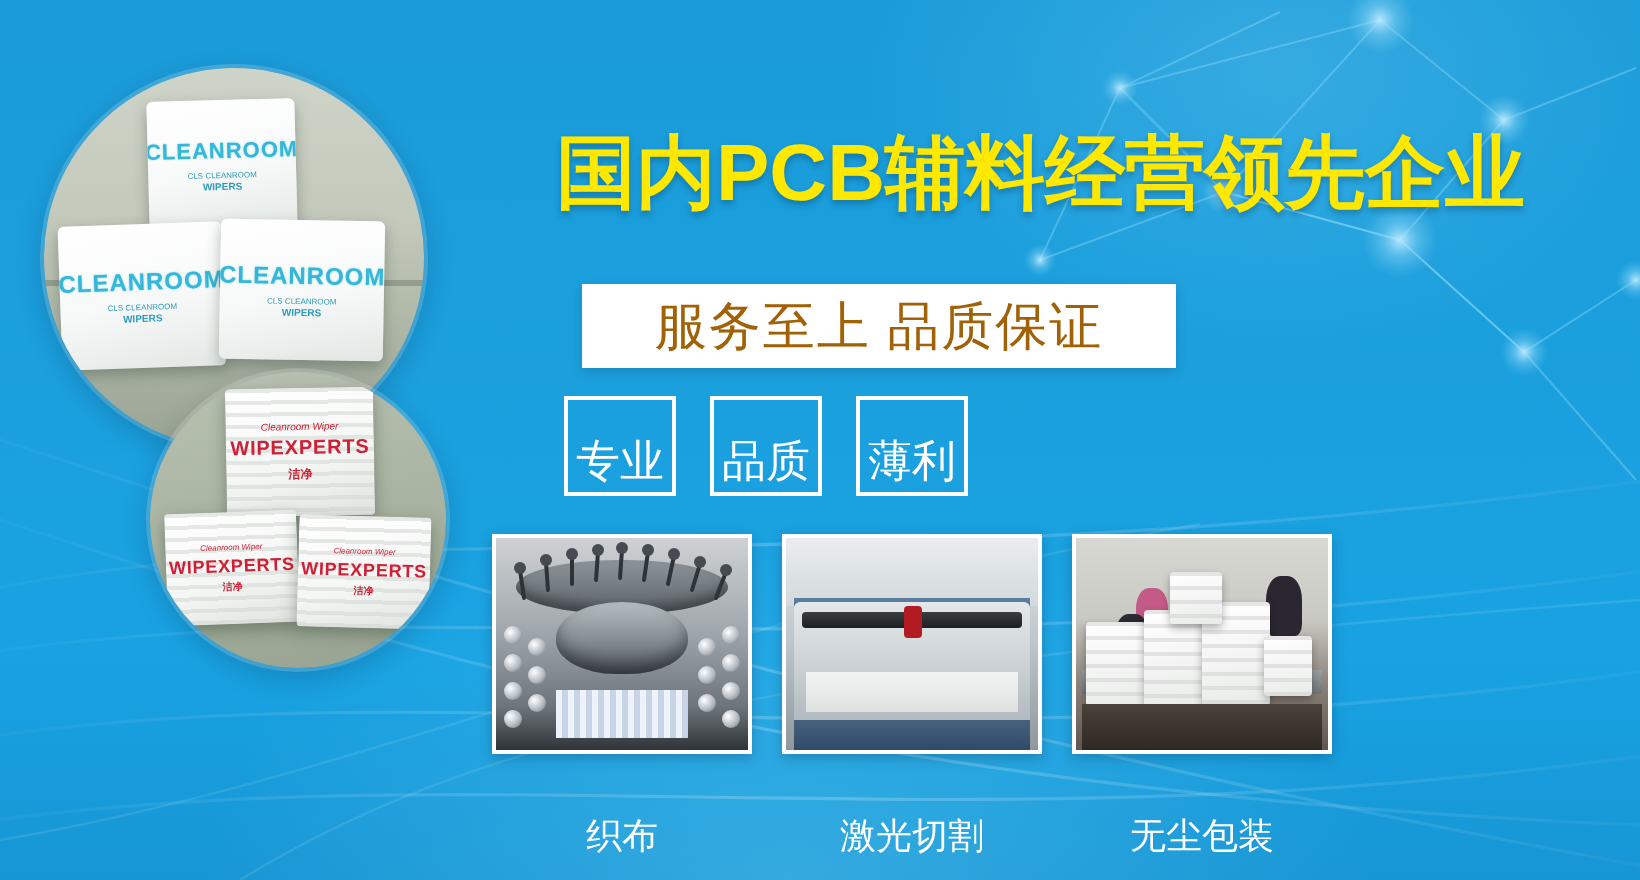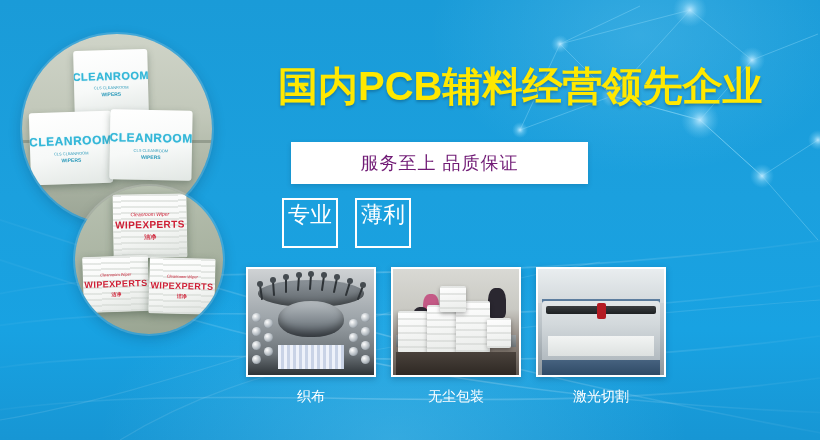--- a/index.html
+++ b/index.html
@@ -84,50 +84,50 @@
 
   
   #subtitle-bar {
     position:absolute; left:291px; top:142px;
     width:297px; height:42px;
     background:#ffffff;
     display:flex; align-items:center; justify-content:center;
     box-shadow:0 2px 5px rgba(0,40,70,0.18);
   }
   #subtitle-text {
-    color:#701a75; font-size:18px; font-weight:normal;
+    color:#a16207; font-size:26px; font-weight:normal;
     letter-spacing:1px; white-space:nowrap;
   }
 
   
   #tags {
     position:absolute; left:282px; top:198px;
     display:flex; gap:17px;
   }
   .tag {
     width:56px; height:50px;
     border:2px solid #ffffff;
-    display:flex; align-items:flex-start; justify-content:center;
+    display:flex; align-items:flex-end; justify-content:center;
     color:#ffffff; font-size:22px; white-space:nowrap;
   }
 
   
   #photo-strip {
     position:absolute; left:246px; top:267px;
     display:flex; gap:15px;
   }
   .photo-cell { width:130px; display:flex; flex-direction:column; align-items:center; }
   .photo-frame {
     width:130px; height:110px;
     border:2px solid #ffffff;
     overflow:hidden; position:relative;
     box-shadow:0 2px 6px rgba(0,30,60,0.25);
   }
   .photo-caption {
-    margin-top:11px; color:#ffffff; font-size:14px; white-space:nowrap;
+    margin-top:29px; color:#ffffff; font-size:18px; white-space:nowrap;
   }
 
   
   .sc-knit { position:absolute; inset:0; background:linear-gradient(180deg,#cfd2d4 0%,#9fa6ab 45%,#6d7479 80%,#2e3337 100%); }
   .sc-knit .ring {
     position:absolute; left:8%; top:10%; width:84%; height:26%;
     border-radius:50%;
     background:linear-gradient(180deg,#8d949a,#5c6368);
     box-shadow:inset 0 -4px 6px rgba(0,0,0,0.35);
   }
@@ -295,20 +295,23 @@
 
   <div id="headline">国内PCB辅料经营领先企业</div>
 
   <div id="subtitle-bar">
     <span id="subtitle-text">服务至上 品质保证</span>
   </div>
 
   <div id="tags">
     <div class="tag">
       <span>专业</span>
+    </div>
+    <div class="tag">
+      <span>品质</span>
     </div>
     <div class="tag">
       <span>薄利</span>
     </div>
   </div>
 
   <div id="photo-strip">
 
     <div class="photo-cell">
       <div class="photo-frame">
@@ -357,46 +360,46 @@
             </g>
           </svg>
         </div>
       </div>
       <div class="photo-caption">织布</div>
     </div>
 
 
     <div class="photo-cell">
       <div class="photo-frame">
+        <div class="sc-laser">
+          <div class="wall"></div>
+          <div class="band"></div>
+          <div class="machine-body">
+            <div class="bedstripe"></div>
+          </div>
+          <div class="gantry"></div>
+          <div class="head"></div>
+          <div class="base"></div>
+        </div>
+      </div>
+      <div class="photo-caption">激光切割</div>
+    </div>
+
+    <div class="photo-cell">
+      <div class="photo-frame">
         <div class="sc-pack">
           <div class="person" style="left:24%; top:24%; width:16px; height:26px; background:#c45a86;"></div>
           <div class="person" style="left:16%; top:36%; width:16px; height:22px; background:#2d2a33;"></div>
           <div class="person" style="right:10%; top:18%; width:18px; height:30px; background:#2a2730;"></div>
           <div class="table"></div>
           <div class="stack" style="left:4%;  top:40%; width:30px; height:42px;"></div>
           <div class="stack" style="left:27%; top:34%; width:32px; height:48px;"></div>
           <div class="stack" style="left:50%; top:30%; width:34px; height:52px;"></div>
           <div class="stack" style="left:37%; top:16%; width:26px; height:26px;"></div>
           <div class="stack" style="right:6%; top:46%; width:24px; height:30px;"></div>
           <div class="legs"></div>
         </div>
       </div>
       <div class="photo-caption">无尘包装</div>
     </div>
 
-    <div class="photo-cell">
-      <div class="photo-frame">
-        <div class="sc-laser">
-          <div class="wall"></div>
-          <div class="band"></div>
-          <div class="machine-body">
-            <div class="bedstripe"></div>
-          </div>
-          <div class="gantry"></div>
-          <div class="head"></div>
-          <div class="base"></div>
-        </div>
-      </div>
-      <div class="photo-caption">激光切割</div>
-    </div>
-
   </div>
 </div>
 
 </body></html>

